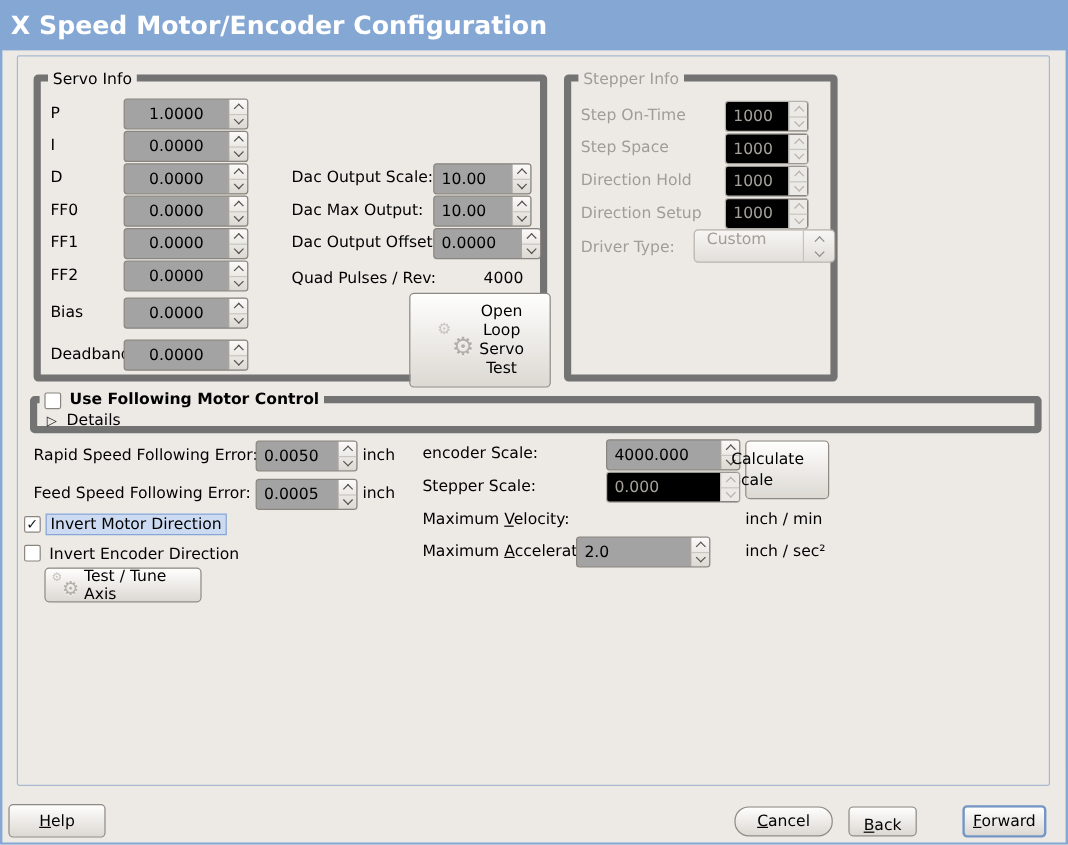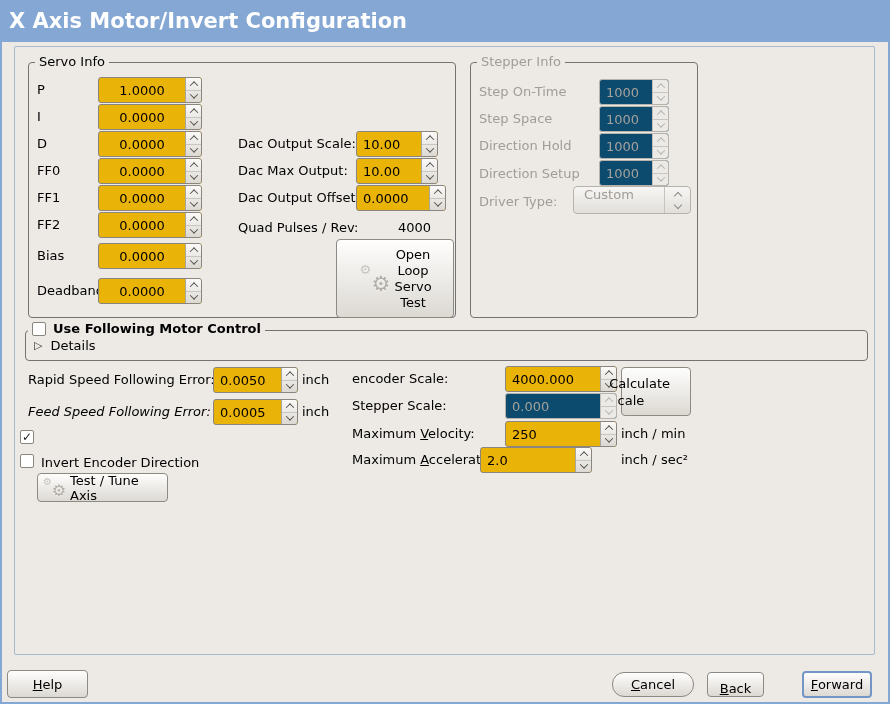--- a/index.html
+++ b/index.html
@@ -9,43 +9,43 @@
   .window { position:relative; width:890px; height:704px; background:#edeae6;
             box-shadow:inset 0 0 0 2px #84a7d4; overflow:hidden; }
 
   .titlebar { position:absolute; left:0; top:0; width:890px; height:42px;
               background:#84a7d4; color:#fff; font-weight:bold; font-size:21px;
               line-height:42px; padding-left:9px; }
 
   .content-frame { position:absolute; left:14px; top:46px; width:861px; height:609px;
                    border:1px solid #a7b9cf; border-radius:2px; }
 
-  .gtk-frame { position:absolute; border:1px solid #737373; border-radius:4px; }
+  .gtk-frame { position:absolute; border:6px solid #737373; border-radius:4px; }
   .frame-title { position:absolute; top:-9px; left:6px; background:#edeae6;
                  padding:0 4px; white-space:nowrap; }
   .frame-title.dis { color:#a09c96; }
 
   .lbl { position:absolute; white-space:nowrap; line-height:26px; height:26px; }
   .lbl.dis { color:#a09c96; }
   .u { text-decoration:underline; }
 
-  .spinbox { position:absolute; display:flex; height:26px; background:#eab308;
+  .spinbox { position:absolute; display:flex; height:26px; background:#a3a3a3;
              border:1px solid #8a867f; border-radius:3px; overflow:hidden; }
   .spinbox input { flex:1; min-width:0; border:none; outline:none; background:transparent;
                    font:13px "DejaVu Sans","Liberation Sans",sans-serif; padding:0 6px; color:#000; }
   .spinbox input.center { text-align:center; }
   .spin { width:16px; display:flex; flex-direction:column; border-left:1px solid #aaa69f;
           background:linear-gradient(#fbfaf9,#dcd9d3); }
   .spin i { flex:1; display:flex; align-items:center; justify-content:center; }
   .spin i + i { border-top:1px solid #c9c5bf; }
   .spin i::after { content:""; width:5px; height:5px;
                    border-left:1.5px solid #55514b; border-top:1.5px solid #55514b; }
   .spin i.up::after { transform:rotate(45deg) translate(1px,1px); }
   .spin i.dn::after { transform:rotate(225deg) translate(1px,1px); }
-  .spinbox.disabled { background:#0c4a6e; border-color:#b6b2ac; }
+  .spinbox.disabled { background:#000000; border-color:#b6b2ac; }
   .spinbox.disabled input { color:#a5a19b; }
   .spinbox.disabled .spin { background:#eceae6; border-left-color:#c4c0ba; }
   .spinbox.disabled .spin i::after { border-color:#b6b2ac; }
 
   .btn { position:absolute; display:flex; align-items:center; justify-content:center;
          gap:4px; border:1px solid #8d8983; border-radius:4px; font-size:13px;
          background:linear-gradient(#fefefd,#efedea 45%,#dcd9d3); cursor:default; }
   .btn.focused { border:2px solid #7396c6; }
 
   .cb { position:absolute; width:14px; height:14px; background:#fff;
@@ -80,21 +80,21 @@
   .combo .arrows::after { transform:rotate(225deg); margin-bottom:2px; }
 
   .static { position:absolute; white-space:nowrap; }
   .pre-line { white-space:pre-line; }
 </style>
 </head>
 <body>
 
 <div class="window">
 
-  <div class="titlebar">X Axis Motor/Invert Configuration</div>
+  <div class="titlebar">X Speed Motor/Encoder Configuration</div>
 
   <div class="content-frame"></div>
 
   <div class="gtk-frame" style="left:28px; top:62px; width:428px; height:256px;">
     <span class="frame-title">Servo Info</span>
 
     <span class="lbl" style="left:8px; top:14px;">P</span>
     <span class="lbl" style="left:8px; top:41px;">I</span>
     <span class="lbl" style="left:8px; top:68px;">D</span>
     <span class="lbl" style="left:8px; top:95px;">FF0</span>
@@ -259,21 +259,21 @@
   <span class="lbl" style="left:28px; top:367px;">Rapid Speed Following Error:</span>
   <div class="spinbox" style="left:213px; top:367px; width:85px;">
     <input value="0.0050" style="">
     <span class="spin">
         <i class="up"></i>
         <i class="dn"></i>
       </span>
   </div>
   <span class="lbl" style="left:302px; top:367px;">inch</span>
 
-  <span class="lbl" style="left:28px; top:399px;font-style:italic;">Feed Speed Following Error:</span>
+  <span class="lbl" style="left:28px; top:399px;">Feed Speed Following Error:</span>
   <div class="spinbox" style="left:213px; top:399px; width:85px;">
     <input value="0.0005" style="">
     <span class="spin">
         <i class="up"></i>
         <i class="dn"></i>
       </span>
   </div>
   <span class="lbl" style="left:302px; top:399px;">inch</span>
 
   <span class="lbl" style="left:352px; top:366px;">encoder Scale:</span>
@@ -291,42 +291,36 @@
   <span class="lbl" style="left:352px; top:393px;">Stepper Scale:</span>
   <div class="spinbox disabled" style="left:505px; top:393px; width:112px;">
     <input disabled="" value="0.000" style="">
     <span class="spin">
         <i class="up"></i>
         <i class="dn"></i>
       </span>
   </div>
 
   <span class="lbl" style="left:352px; top:421px;"><span>Maximum </span><span class="u">V</span><span>elocity:</span></span>
-  <div class="spinbox" style="left:505px; top:421px; width:112px;">
-    <input value="250" style="">
-    <span class="spin">
-        <i class="up"></i>
-        <i class="dn"></i>
-      </span>
-  </div>
   <span class="lbl" style="left:621px; top:421px;">inch / min</span>
 
   <span class="lbl" style="left:352px; top:447px;"><span>Maximum </span><span class="u">A</span><span>cceleration:</span></span>
   <div class="spinbox" style="left:480px; top:447px; width:112px;">
     <input value="2.0" style="">
     <span class="spin">
         <i class="up"></i>
         <i class="dn"></i>
       </span>
   </div>
   <span class="lbl" style="left:621px; top:447px;">inch / sec²</span>
 
   <span class="cb" style="left:20px; top:430px;">
     <i>✓</i>
   </span>
+  <span class="hl-label" style="left:38px; top:428px;">Invert Motor Direction</span>
 
   <span class="cb" style="left:20px; top:454px;"></span>
   <span class="static" style="left:41px; top:455px;">Invert Encoder Direction</span>
 
   <div class="btn" style="left:37px; top:473px; width:131px; height:29px; justify-content:flex-start; padding-left:4px;">
     <span class="gears small">
         <i class="g2">⚙</i>
         <i class="g1">⚙</i>
       </span>
     <span>Test / Tune Axis</span>

